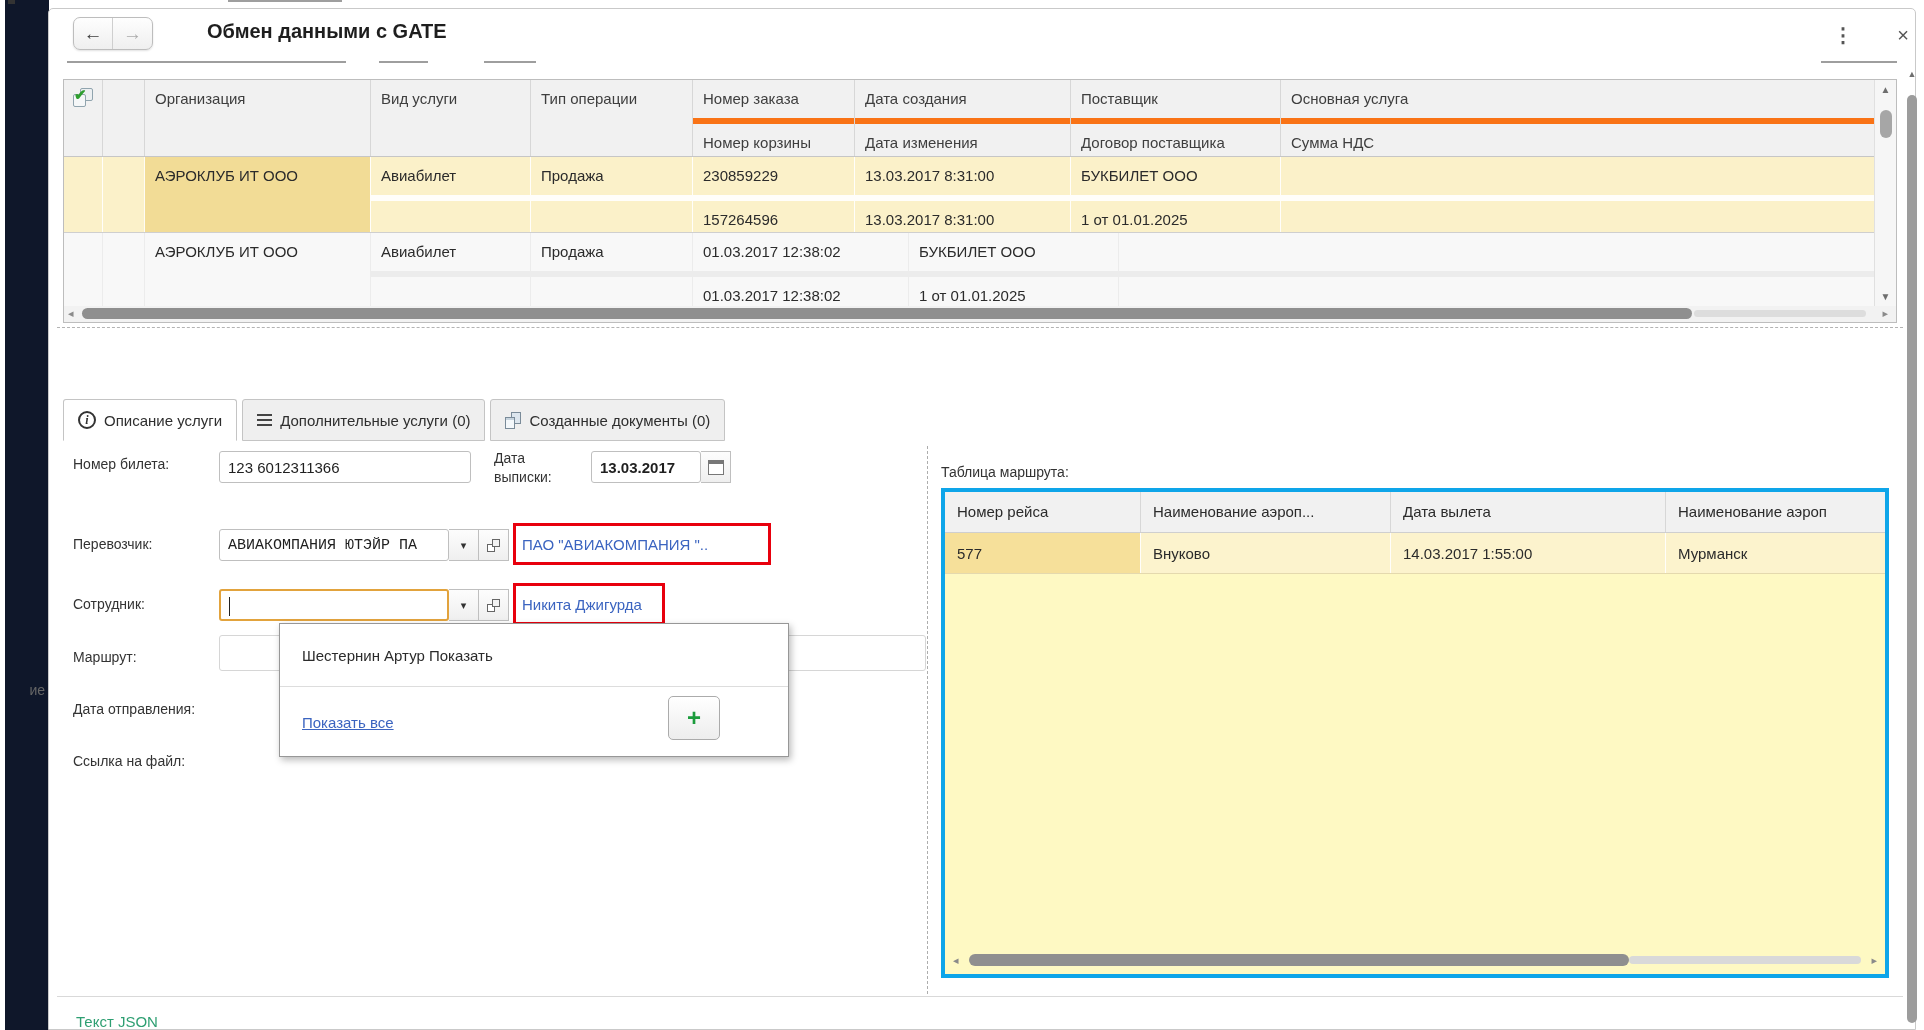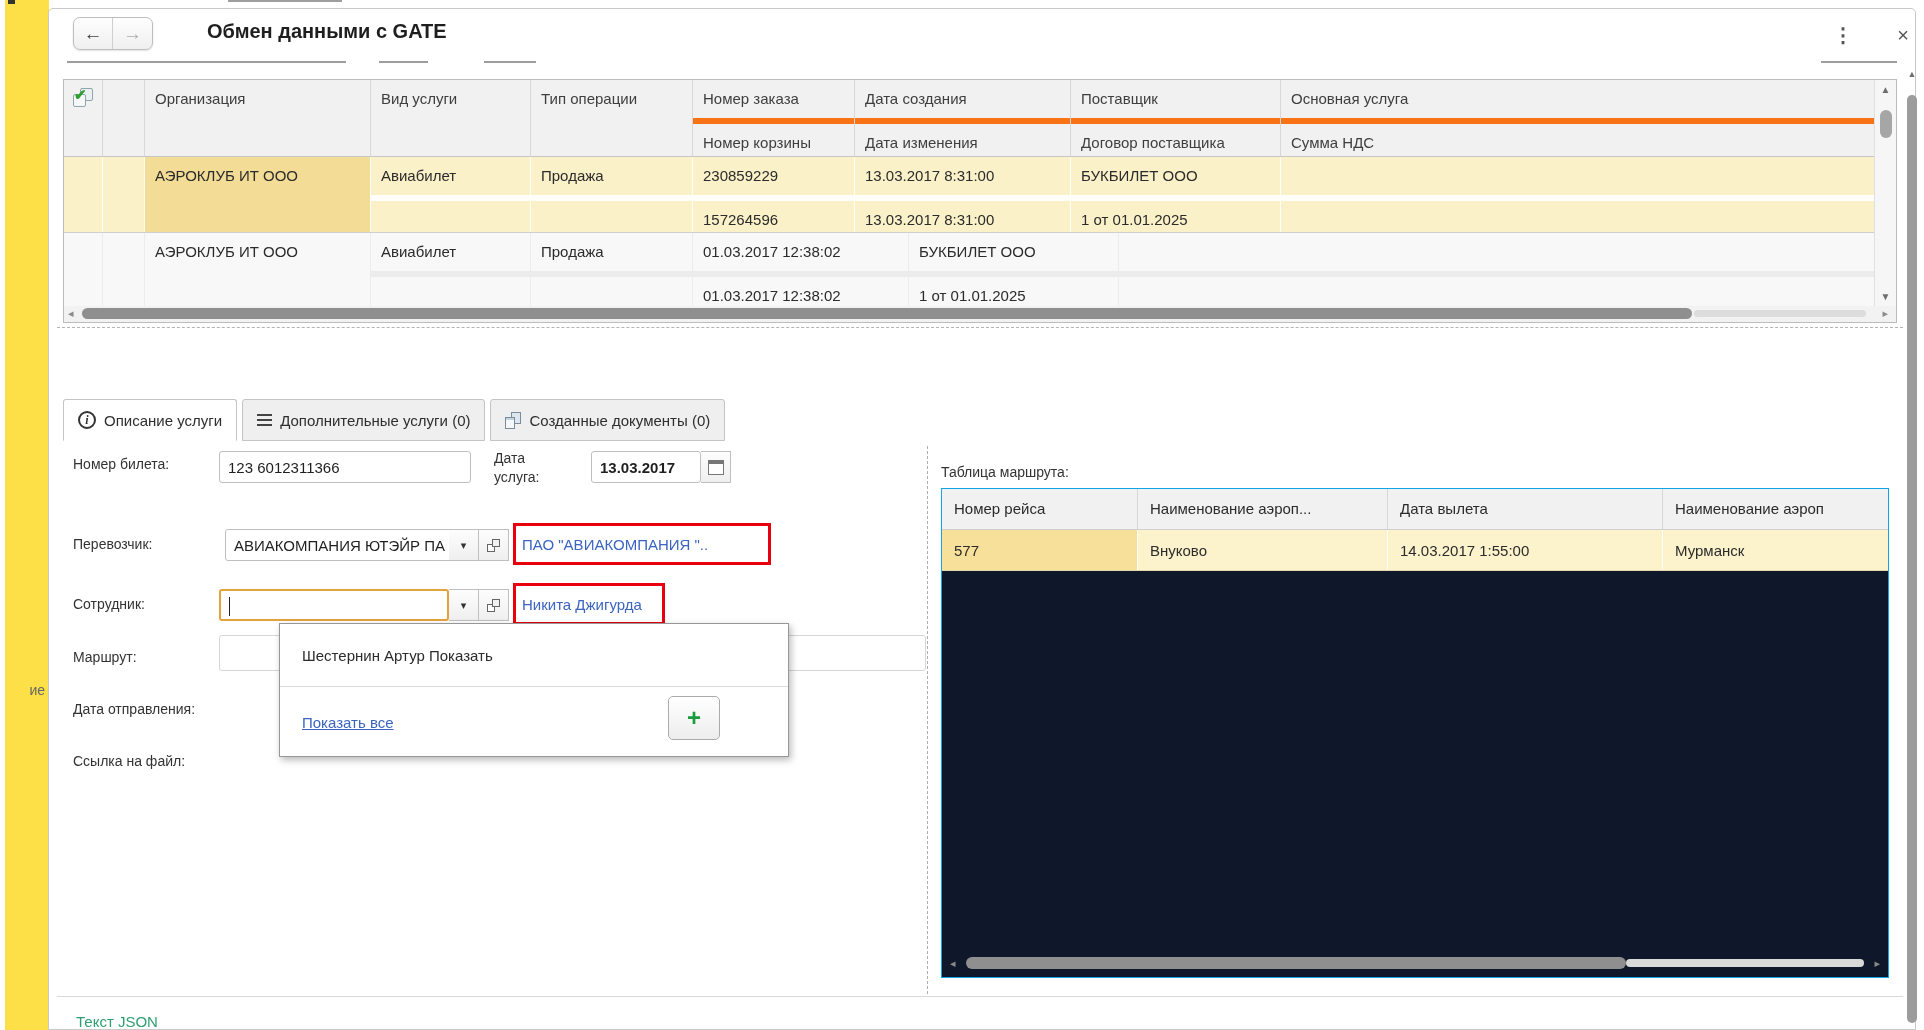--- a/index.html
+++ b/index.html
@@ -1,20 +1,20 @@
 <!DOCTYPE html>
 <html><head>
 <meta charset="utf-8">
 <style>
   * { margin:0; padding:0; box-sizing:border-box; }
   body { font-family:"Liberation Sans", sans-serif; background:#fff; }
   #screen { position:relative; width:1924px; height:1030px; background:#fff; overflow:hidden; }
 
   
-  .side-strip { position:absolute; left:5px; top:0; width:31px; height:1030px; background:#fde047;padding-left:44px; }
+  .side-strip { position:absolute; left:5px; top:0; width:31px; height:1030px; background:#0f172a;padding-left:44px; }
   .strip-tick { position:absolute; left:3px; top:0; width:7px; height:4px; background:#333; }
   .strip-text { position:absolute; right:4px; top:682px; font-size:14px; color:#666; }
   .top-artifact { position:absolute; left:228px; top:0; width:114px; height:2px; background:#9E9E9E; }
 
   
   .window { position:absolute; left:48px; top:8px; width:1868px; height:1022px;
             background:#fff; border:1px solid #C9C9C9; border-radius:5px 5px 0 0; }
 
   
   .nav-group { position:absolute; left:24px; top:8px; display:flex; border:1px solid #BDBDBD;
@@ -112,21 +112,21 @@
               border:1px solid #979797; box-shadow:2px 3px 7px rgba(0,0,0,.28); z-index:20; }
   .dd-item { position:absolute; left:0; right:0; top:0; height:62px; display:flex; align-items:center;
              padding-left:22px; font-size:15px; color:#2B2B2B; cursor:pointer; }
   .dd-sep { position:absolute; left:0; right:0; top:62px; border-top:1px solid #DDD; }
   .dd-showall { position:absolute; left:22px; top:90px; font-size:15px; color:#3B64C0; text-decoration:underline; cursor:pointer; }
   .dd-add { position:absolute; left:388px; top:72px; width:52px; height:44px; border:1px solid #ABABAB; border-radius:5px;
             background:linear-gradient(#FFFFFF,#EDEDED); font-size:24px; font-weight:bold; color:#1B9C3C; cursor:pointer; }
 
   
   .rt-title { position:absolute; left:892px; top:455px; font-size:14px; color:#333; }
-  .rt { position:absolute; left:892px; top:479px; width:948px; height:490px; border:1px solid #0ea5e9; background:#0f172a; }
+  .rt { position:absolute; left:892px; top:479px; width:948px; height:490px; border:4px solid #0ea5e9; background:#fef9c3; }
   .rt .row { display:flex; }
   .rt .cell { font-size:15px; }
   .rw0{width:195px} .rw1{width:250px} .rw2{width:275px} .rw3{flex:1}
   .rt-header { height:40px; background:#F1F1F1; color:#3E3E3E; }
   .rt-header .cell { line-height:40px; padding-left:12px; border-left-color:#D7D7D7; }
   .rt-row { height:42px; background:#FCF3CD; border-top:1px solid #CFCFCF; border-bottom:1px solid #E4D9AE; }
   .rt-row .cell { line-height:42px; padding-left:12px; border-left-color:rgba(255,255,255,.9); }
   .rt-row .cell.act { background:#F6E09A; }
   .rt-hscroll { position:absolute; left:8px; right:8px; bottom:6px; height:15px; }
   .rt-hscroll .arr { position:absolute; top:1px; font-size:11px; color:#8A8A8A; }
@@ -305,31 +305,31 @@
             <i class="b"></i>
             <i class="f"></i>
           </span>
         <span>Созданные документы (0)</span>
       </div>
     </div>
 
     <div class="flabel" style="left:24px; top:447px;">Номер билета:</div>
     <div class="fake-input" style="left:170px; top:442px; width:252px; height:32px;">123 6012311366</div>
 
-    <div class="flabel" style="left:445px; top:440px; width:80px; line-height:19px;">Дата услуга:</div>
+    <div class="flabel" style="left:445px; top:440px; width:80px; line-height:19px;">Дата выписки:</div>
     <div class="fake-input" style="left:542px; top:442px; width:110px; height:32px;font-weight:bold;">13.03.2017</div>
     <button class="combo-btn" style="left:652px; top:442px;">
       <span class="icon-cal">
           <span class="ct"></span>
           <span class="cb"></span>
         </span>
     </button>
 
     <div class="flabel" style="left:24px; top:527px;">Перевозчик:</div>
-    <div class="fake-input" style="left:176px; top:520px; width:230px; height:32px;">АВИАКОМПАНИЯ ЮТЭЙР ПА</div>
+    <div class="fake-input" style="left:170px; top:520px; width:230px; height:32px;font-family:Liberation Mono, monospace;">АВИАКОМПАНИЯ ЮТЭЙР ПА</div>
     <button class="combo-btn" style="left:400px; top:520px;">
         <span>▾</span>
       </button>
     <button class="combo-btn" style="left:430px; top:520px;">
       <span class="icon-open">
           <i class="b"></i>
           <i class="f"></i>
         </span>
     </button>
     <div class="red-link" style="left:464px; top:514px; width:258px; height:42px;">ПАО "АВИАКОМПАНИЯ "..</div>

